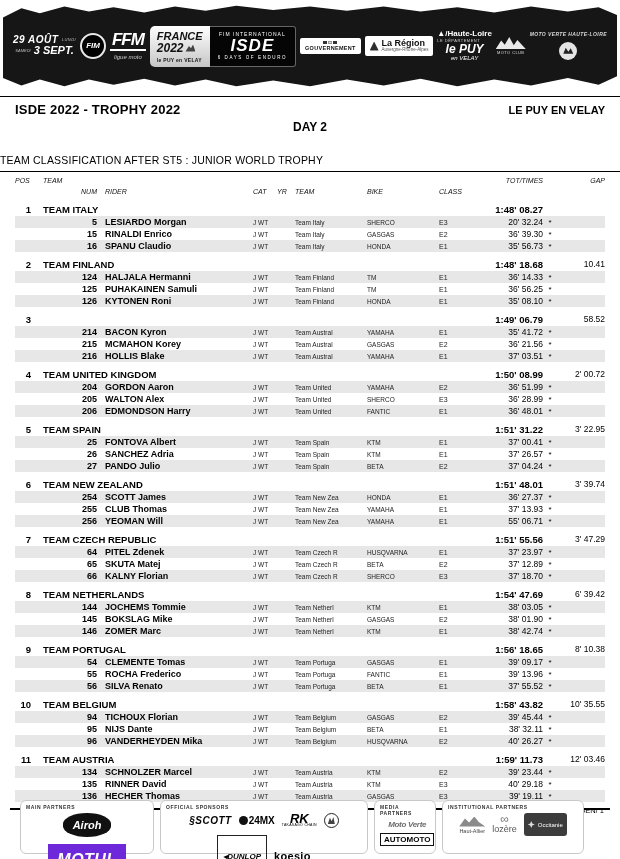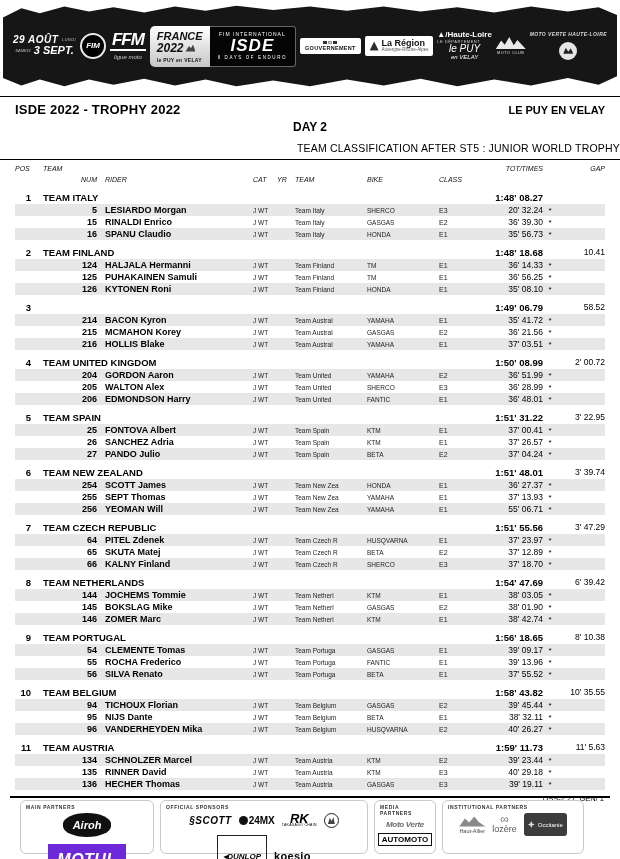--- a/index.html
+++ b/index.html
@@ -52,37 +52,37 @@
   .flag i { width: 4px; height: 3px; background: #333; }
   .flag i:nth-child(2) { background: #dedede; border: .5px solid #999; }
   .region .r1 { font-size: 9px; font-weight: bold; }
   .region .r2 { font-size: 4.5px; color: #555; }
   .region-row { display: flex; align-items: center; gap: 3px; }
   .tri { width: 9px; height: 9px; background: #2e2e2e; clip-path: polygon(50% 0,100% 100%,0 100%); border-radius: 1px; }
   .hl { color: #fff; text-align: left; }
   .hl .h1 { font-size: 8px; font-weight: bold; }
   .hl .h2 { font-size: 4px; letter-spacing: .5px; color: #ccc; }
   .puy { color: #fff; font-style: italic; text-align: center; }
-  .puy .p1 { font-size: 10px; font-weight: normal; }
+  .puy .p1 { font-size: 12px; font-weight: bold; }
   .puy .p2 { font-size: 6px; }
   .club-mtn { width: 30px; height: 12px; background: #e8e8e8;
               clip-path: polygon(0 100%,18% 30%,30% 65%,45% 0,60% 70%,72% 25%,100% 100%); }
   .club-sub { font-size: 4px; color: #ddd; margin-top: 2px; letter-spacing: .4px; }
   .badge-circle { width: 18px; height: 18px; border-radius: 50%; background: #e5e5e5; margin-top: 4px;
                   display:flex;align-items:center;justify-content:center; }
   .badge-circle i { width: 10px; height: 6px; background: #222; clip-path: polygon(0 100%,25% 0,50% 70%,75% 10%,100% 100%); }
   .grunge { font-size: 5px; font-weight: bold; font-style: italic; color: #d9d9d9; letter-spacing: .4px; }
 
   
   .rule { border-top: 1.5px solid #000; margin-top: 8px; }
   .doc-head { display: flex; justify-content: space-between; padding: 5px 15px 0; align-items: baseline; }
   .doc-title { font-size: 13px; font-weight: bold; letter-spacing: .2px; }
   .doc-loc { font-size: 11px; font-weight: bold; }
   .day { text-align: center; font-size: 12px; font-weight: bold; margin-top: 3px; }
-  .subtitle { text-align: right; font-size: 10.5px; margin-top: 8px; letter-spacing: .2px; padding-left: 12px; }
+  .subtitle { text-align: left; font-size: 10.5px; margin-top: 20px; letter-spacing: .2px; }
   .rule2 { border-top: 1px solid #000; margin-top: 5px; }
 
   
   .grid {
     display: grid; align-items: center;
     grid-template-columns: 16px 12px 54px 8px 148px 24px 18px 72px 72px 30px 74px 14px 1fr;
   }
   .thead { padding: 3px 15px 0; font-style: italic; font-size: 7px; color: #111; }
   .thead .grid { height: 11px; }
   .ta-r { text-align: right; }
@@ -125,21 +125,21 @@
   .motul { background: #6d28d9; color: #fff; padding: 7px 9px; font-size: 16px; font-weight: bold; font-style: italic; letter-spacing: .5px; }
   .scott { font-size: 10px; font-weight: bold; font-style: italic; letter-spacing: .5px; }
   .mx24 { font-size: 10px; font-weight: bold; }
   .dot { display: inline-block; width: 9px; height: 9px; border-radius: 50%; background: #111; vertical-align: -1px; margin-right: 1px; }
   .rk { font-size: 13px; font-weight: 900; font-style: italic; line-height: .8; text-align: center; }
   .rk small { display: block; font-size: 3.5px; letter-spacing: .3px; font-style: normal; font-weight: normal; }
   .roundbadge { width: 15px; height: 15px; border-radius: 50%; border: 1.5px solid #222; position: relative; }
   .roundbadge i { position: absolute; inset: 3px; background: #444; clip-path: polygon(0 100%,30% 10%,55% 60%,80% 0,100% 100%); }
   .dunlop { border: 1px solid #222; padding: 16px 5px; font-size: 8px; font-weight: bold; font-style: italic; }
   .koesio { font-size: 11px; font-weight: bold; letter-spacing: .3px; border-bottom: 2px solid #111; }
-  .media .plogos { flex-direction: row; gap: 4px; margin-top: 4px; }
+  .media .plogos { flex-direction: column; gap: 4px; margin-top: 4px; }
   .motoverte { font-size: 8px; font-weight: bold; font-style: italic; color: #6c6c6c; letter-spacing: -.3px; }
   .automoto { font-size: 8px; font-weight: 900; border: 1.5px solid #111; padding: 1px 3px; }
   .hallier { display: flex; flex-direction: column; align-items: center; }
   .hallier .m { width: 26px; height: 10px; background: #8a8a8a; clip-path: polygon(0 100%,22% 20%,38% 60%,58% 0,75% 55%,100% 100%); }
   .hallier span { font-size: 5.5px; color: #444; margin-top: 1px; }
   .lozere { font-size: 9px; color: #555; position: relative; padding-top: 8px; }
   .lozere::before { content: "∞"; position: absolute; top: -4px; left: 50%; transform: translateX(-50%); font-size: 12px; color: #777; }
   .occitanie { background: #3c3c3c; color: #fff; border-radius: 3px; padding: 8px 4px; font-size: 6px; display: flex; align-items: center; gap: 3px; }
   .occitanie i { width: 7px; height: 7px; background: #ddd; clip-path: polygon(50% 0,65% 35%,100% 50%,65% 65%,50% 100%,35% 65%,0 50%,35% 35%); }
 </style>
@@ -466,21 +466,21 @@
     <div class="c-cat">J WT</div>
     <div class="c-team">Team New Zea</div>
     <div class="c-bike">HONDA</div>
     <div class="c-class">E1</div>
     <div class="c-time">36' 27.37</div>
     <div class="c-star">*</div>
   </div>
 
   <div class="grid rider-row">
     <div class="c-num">255</div>
-    <div class="c-name">SEPT Thomas</div>
+    <div class="c-name">CLUB Thomas</div>
     <div class="c-cat">J WT</div>
     <div class="c-team">Team New Zea</div>
     <div class="c-bike">YAMAHA</div>
     <div class="c-class">E1</div>
     <div class="c-time">37' 13.93</div>
     <div class="c-star">*</div>
   </div>
 
   <div class="grid rider-row shade">
     <div class="c-num">256</div>
@@ -520,21 +520,21 @@
     <div class="c-cat">J WT</div>
     <div class="c-team">Team Czech R</div>
     <div class="c-bike">BETA</div>
     <div class="c-class">E2</div>
     <div class="c-time">37' 12.89</div>
     <div class="c-star">*</div>
   </div>
 
   <div class="grid rider-row shade">
     <div class="c-num">66</div>
-    <div class="c-name">KALNY Finland</div>
+    <div class="c-name">KALNY Florian</div>
     <div class="c-cat">J WT</div>
     <div class="c-team">Team Czech R</div>
     <div class="c-bike">SHERCO</div>
     <div class="c-class">E3</div>
     <div class="c-time">37' 18.70</div>
     <div class="c-star">*</div>
   </div>
 </div>
   </div>
 
@@ -665,21 +665,21 @@
     <div class="c-star">*</div>
   </div>
 </div>
   </div>
 
   <div class="team-block">
     <div class="grid team-row">
       <div class="c-pos">11</div>
       <div class="t-name">TEAM AUSTRIA</div>
       <div class="c-time">1:59' 11.73</div>
-      <div class="c-gap">11' 5.63</div>
+      <div class="c-gap">12' 03.46</div>
     </div>
     <div>
   <div class="grid rider-row shade">
     <div class="c-num">134</div>
     <div class="c-name">SCHNOLZER Marcel</div>
     <div class="c-cat">J WT</div>
     <div class="c-team">Team Austria</div>
     <div class="c-bike">KTM</div>
     <div class="c-class">E2</div>
     <div class="c-time">39' 23.44</div>

